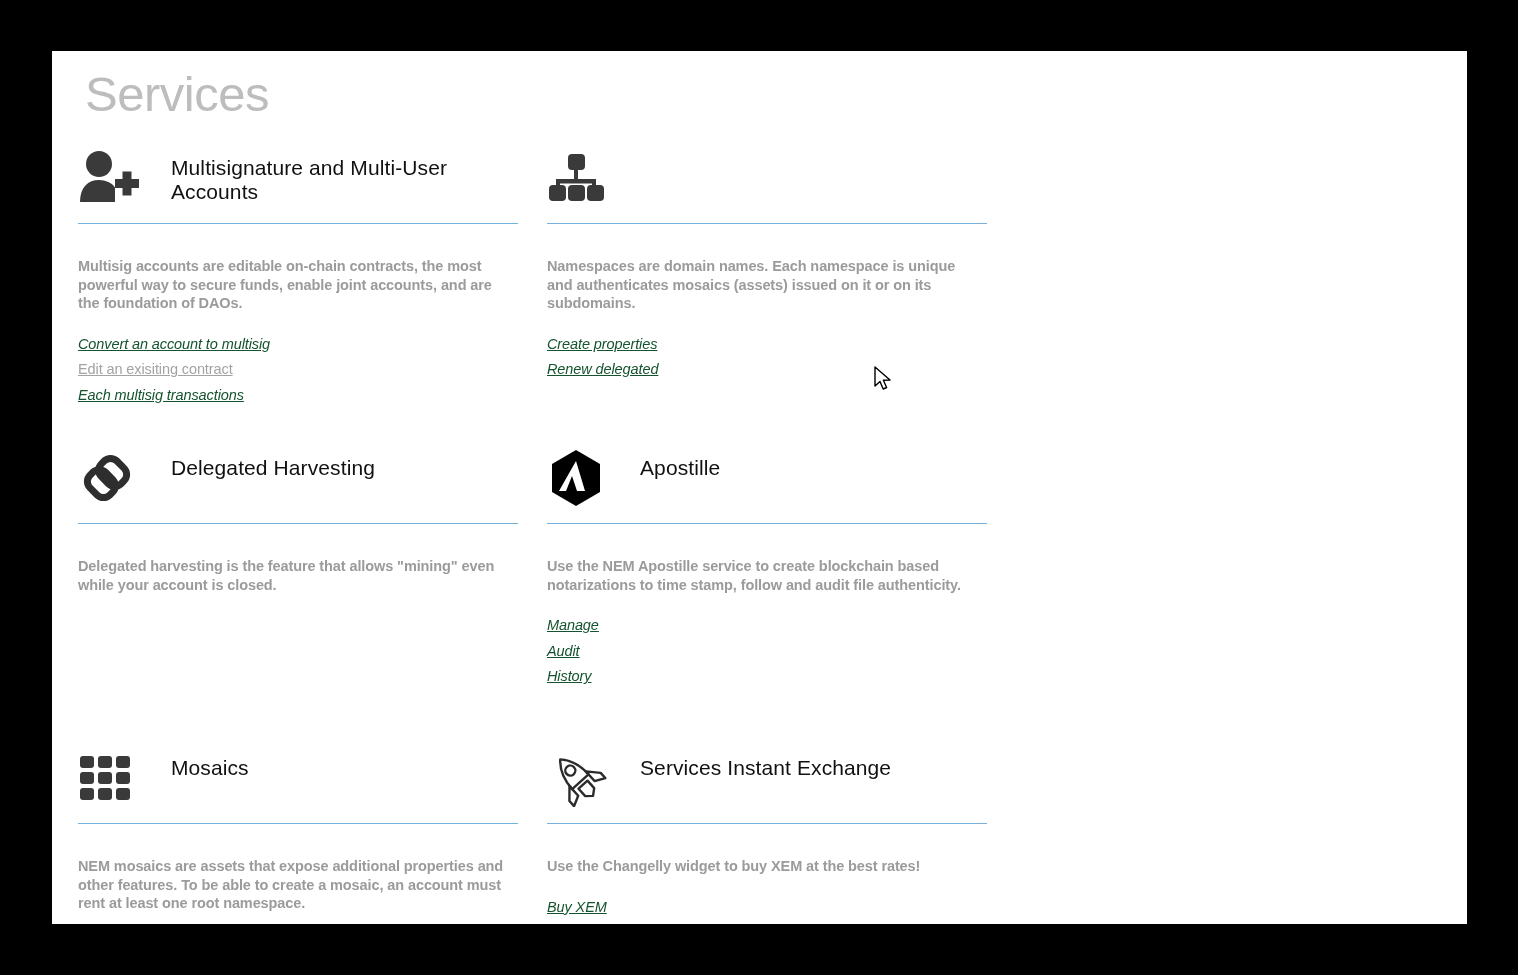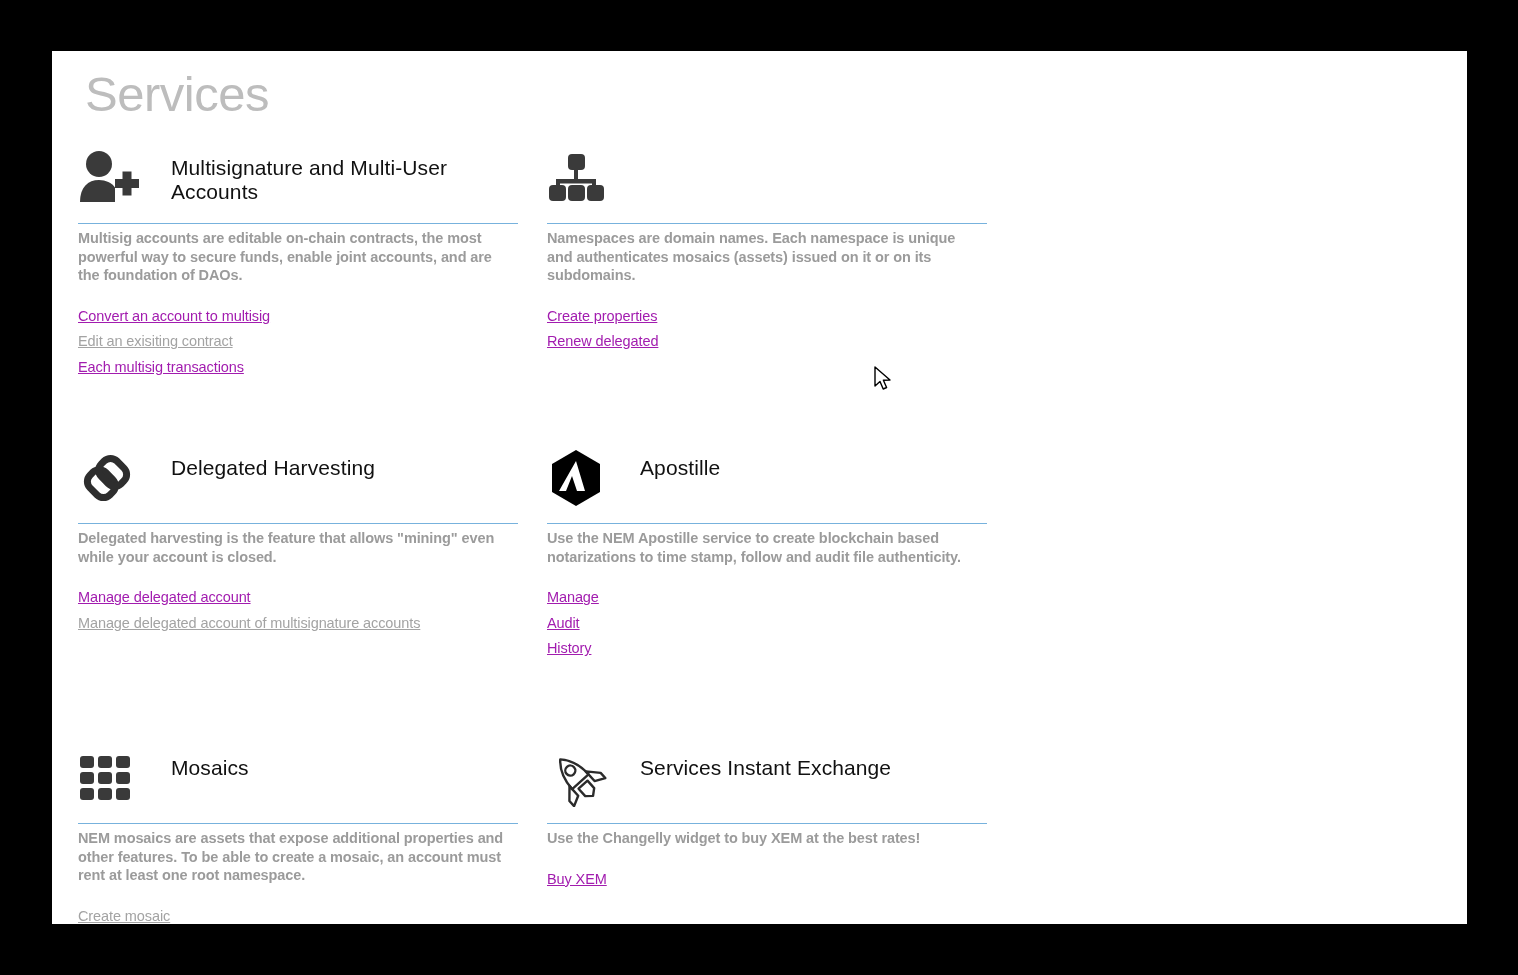--- a/index.html
+++ b/index.html
@@ -91,41 +91,41 @@
     height: 1px;
     background: #77b2dd;
     margin-top: 12px;
     width: 440px;
   }
 
   .card-desc {
     font-size: 14.5px;
     line-height: 1.28;
     color: #9b9b9b;
-    margin-top: 5px;
+    margin-top: 33px;
     font-weight: 700;
     letter-spacing: -0.1px;
     max-width: 434px;
   }
 
   .card-links {
     margin-top: 24px;
   }
 
   .card-link {
     display: block;
     font-size: 14.5px;
     line-height: 1.0;
     margin-bottom: 11px;
     text-decoration: underline;
     letter-spacing: -0.1px;
     width: fit-content;
   }
 
-  .card-link.active { color: #a21caf; cursor: pointer; }
+  .card-link.active { color: #14532d; cursor: pointer; font-style: italic; }
   .card-link.disabled { color: #a3a3a3; cursor: default; text-align: center; }
 
   
   #cursor {
     position: absolute;
     left: 873px;
     top: 366px;
     width: 20px;
     height: 26px;
     pointer-events: none;
@@ -194,24 +194,20 @@
                 <g transform="rotate(-45 29 29)">
                   <rect x="10" y="15" width="22" height="28" rx="9" fill="none" stroke="#2e2e2e" stroke-width="7"></rect>
                   <rect x="26" y="15" width="22" height="28" rx="9" fill="none" stroke="#2e2e2e" stroke-width="7"></rect>
                 </g>
               </svg>
             </div>
             <div class="card-title">Delegated Harvesting</div>
           </div>
           <div class="divider"></div>
           <div class="card-desc">Delegated harvesting is the feature that allows "mining" even while your account is closed.</div>
-          <div class="card-links">
-            <a class="card-link active">Manage delegated account</a>
-            <a class="card-link disabled">Manage delegated account of multisignature accounts</a>
-          </div>
         </div>
 
         <div class="card">
           <div class="card-head">
             <div class="icon-box">
               <svg width="58" height="60" viewBox="0 0 58 60">
                 <polygon points="29,2 53,16 53,44 29,58 5,44 5,16" fill="#000000"></polygon>
                 <polygon points="29,13 38,43 30,43 25,28 19,43 12,43" fill="#ffffff"></polygon>
               </svg>
             </div>

